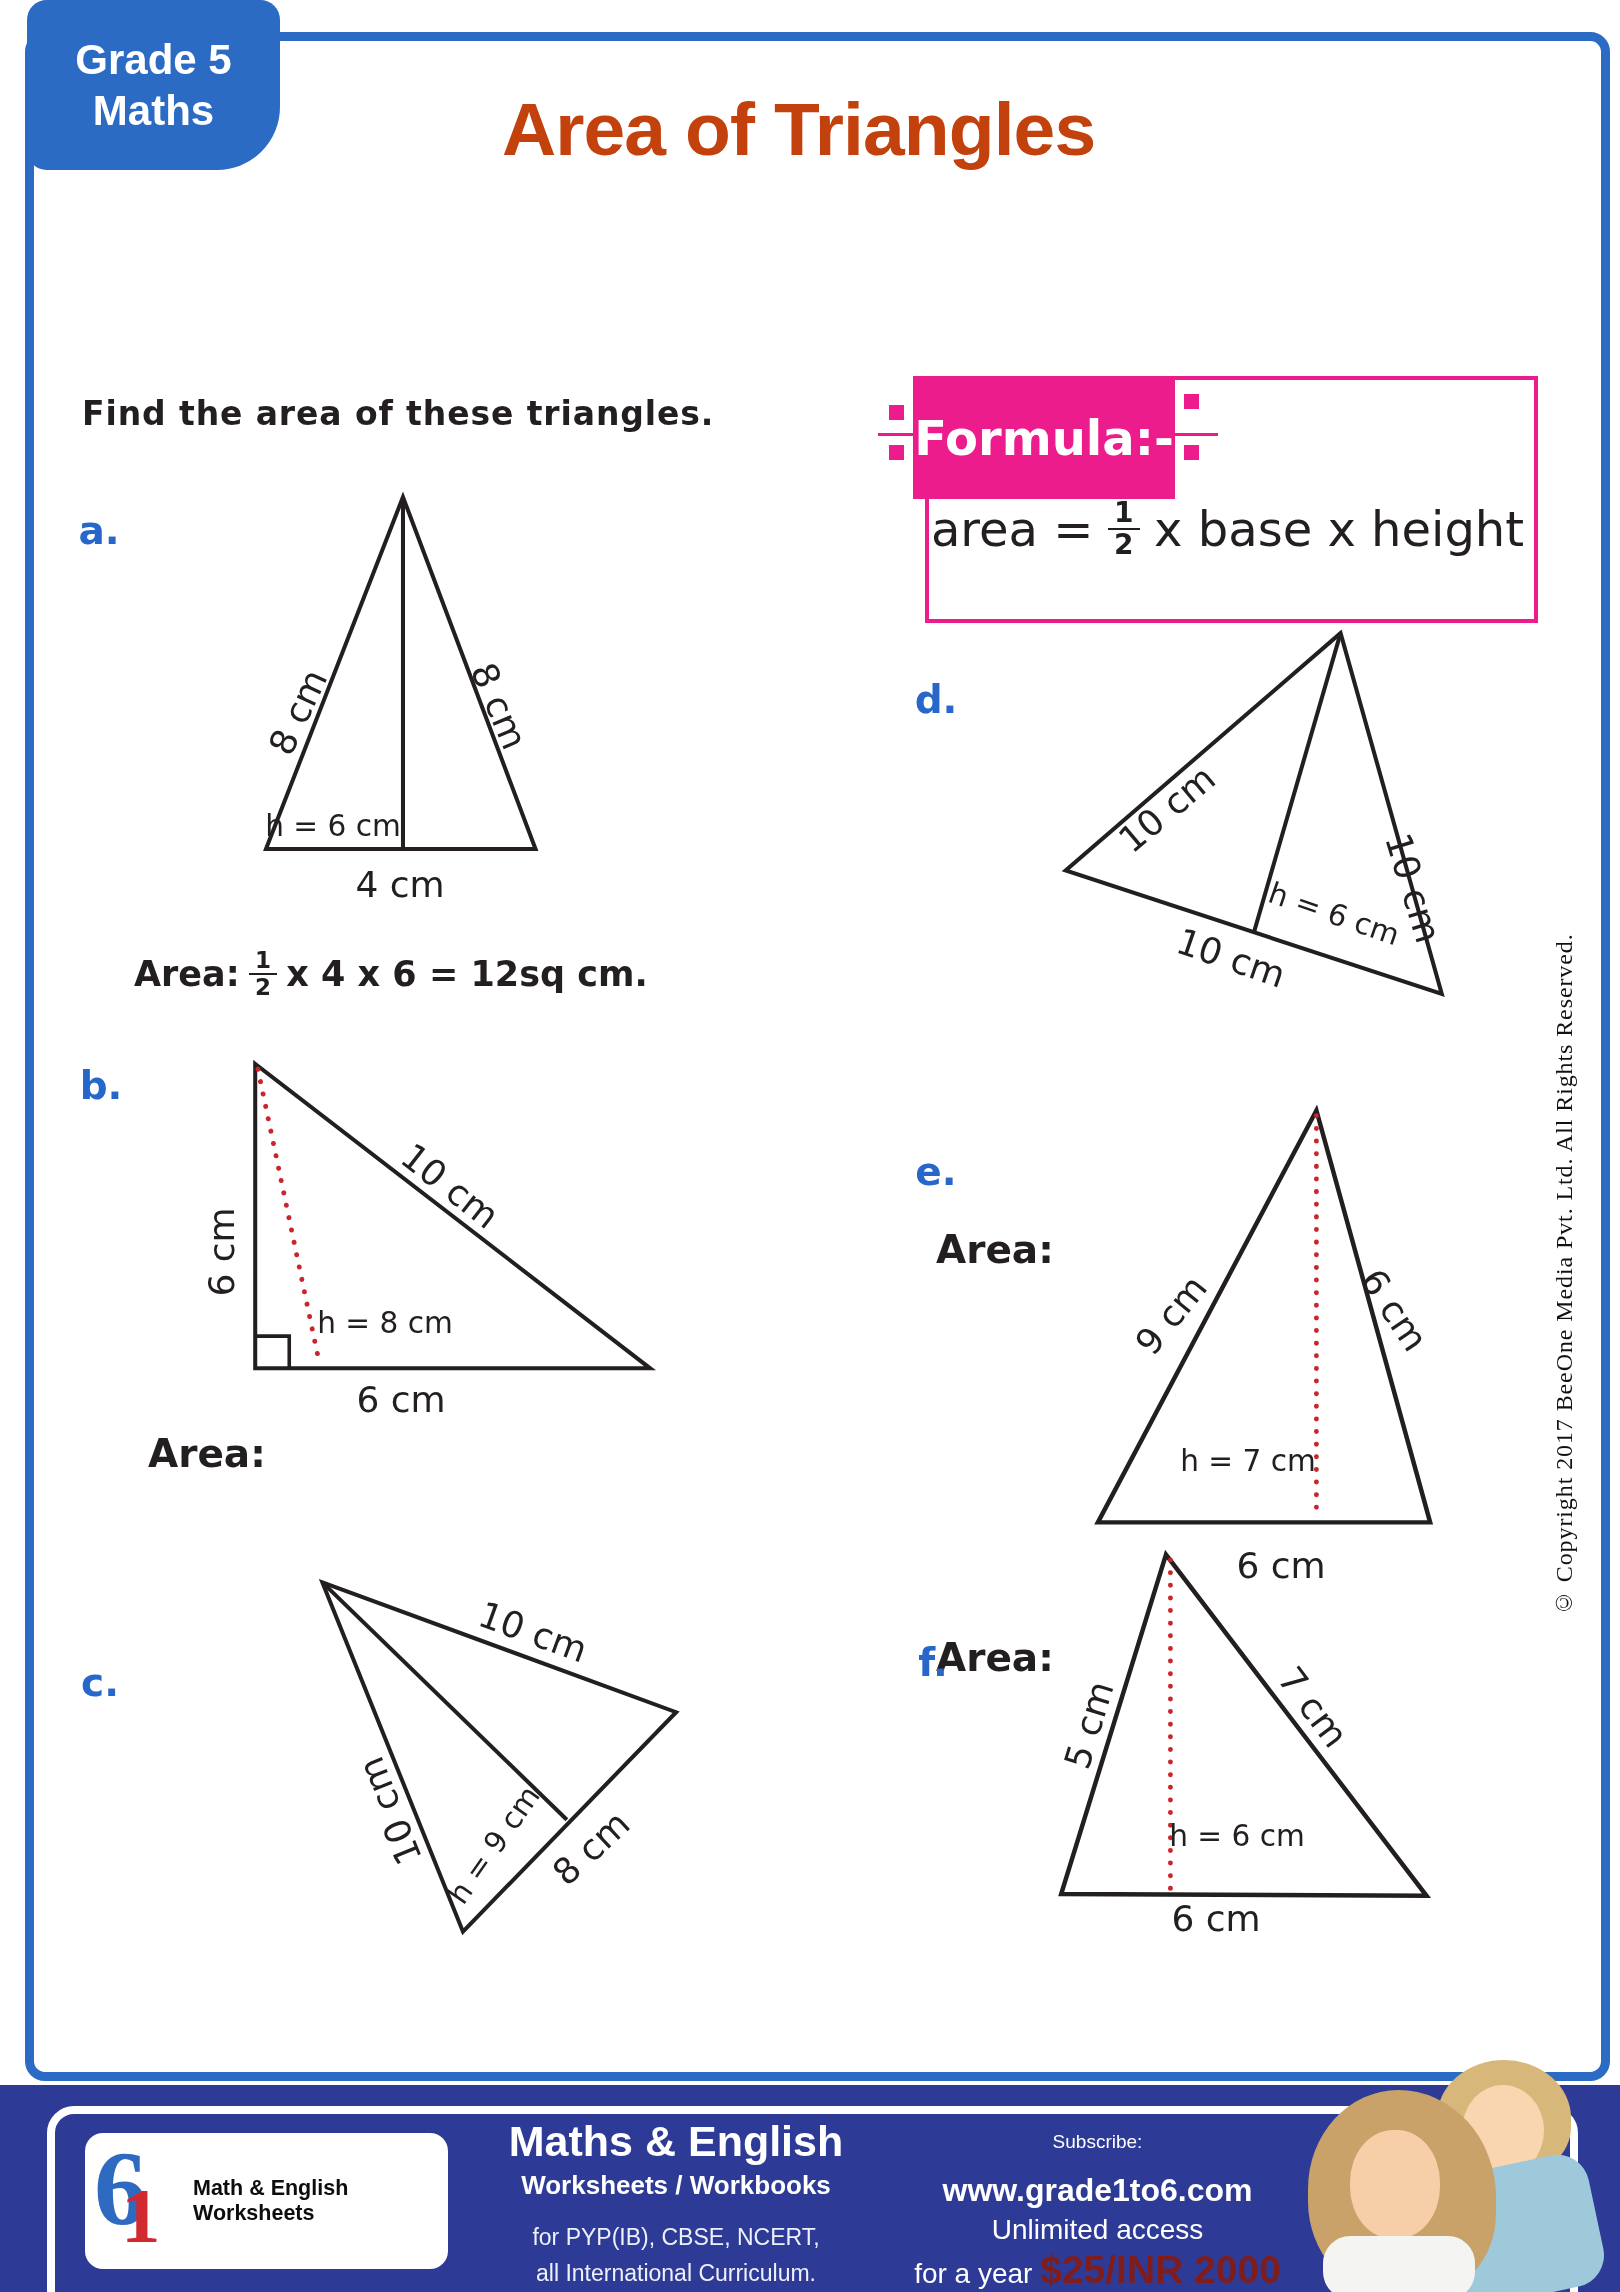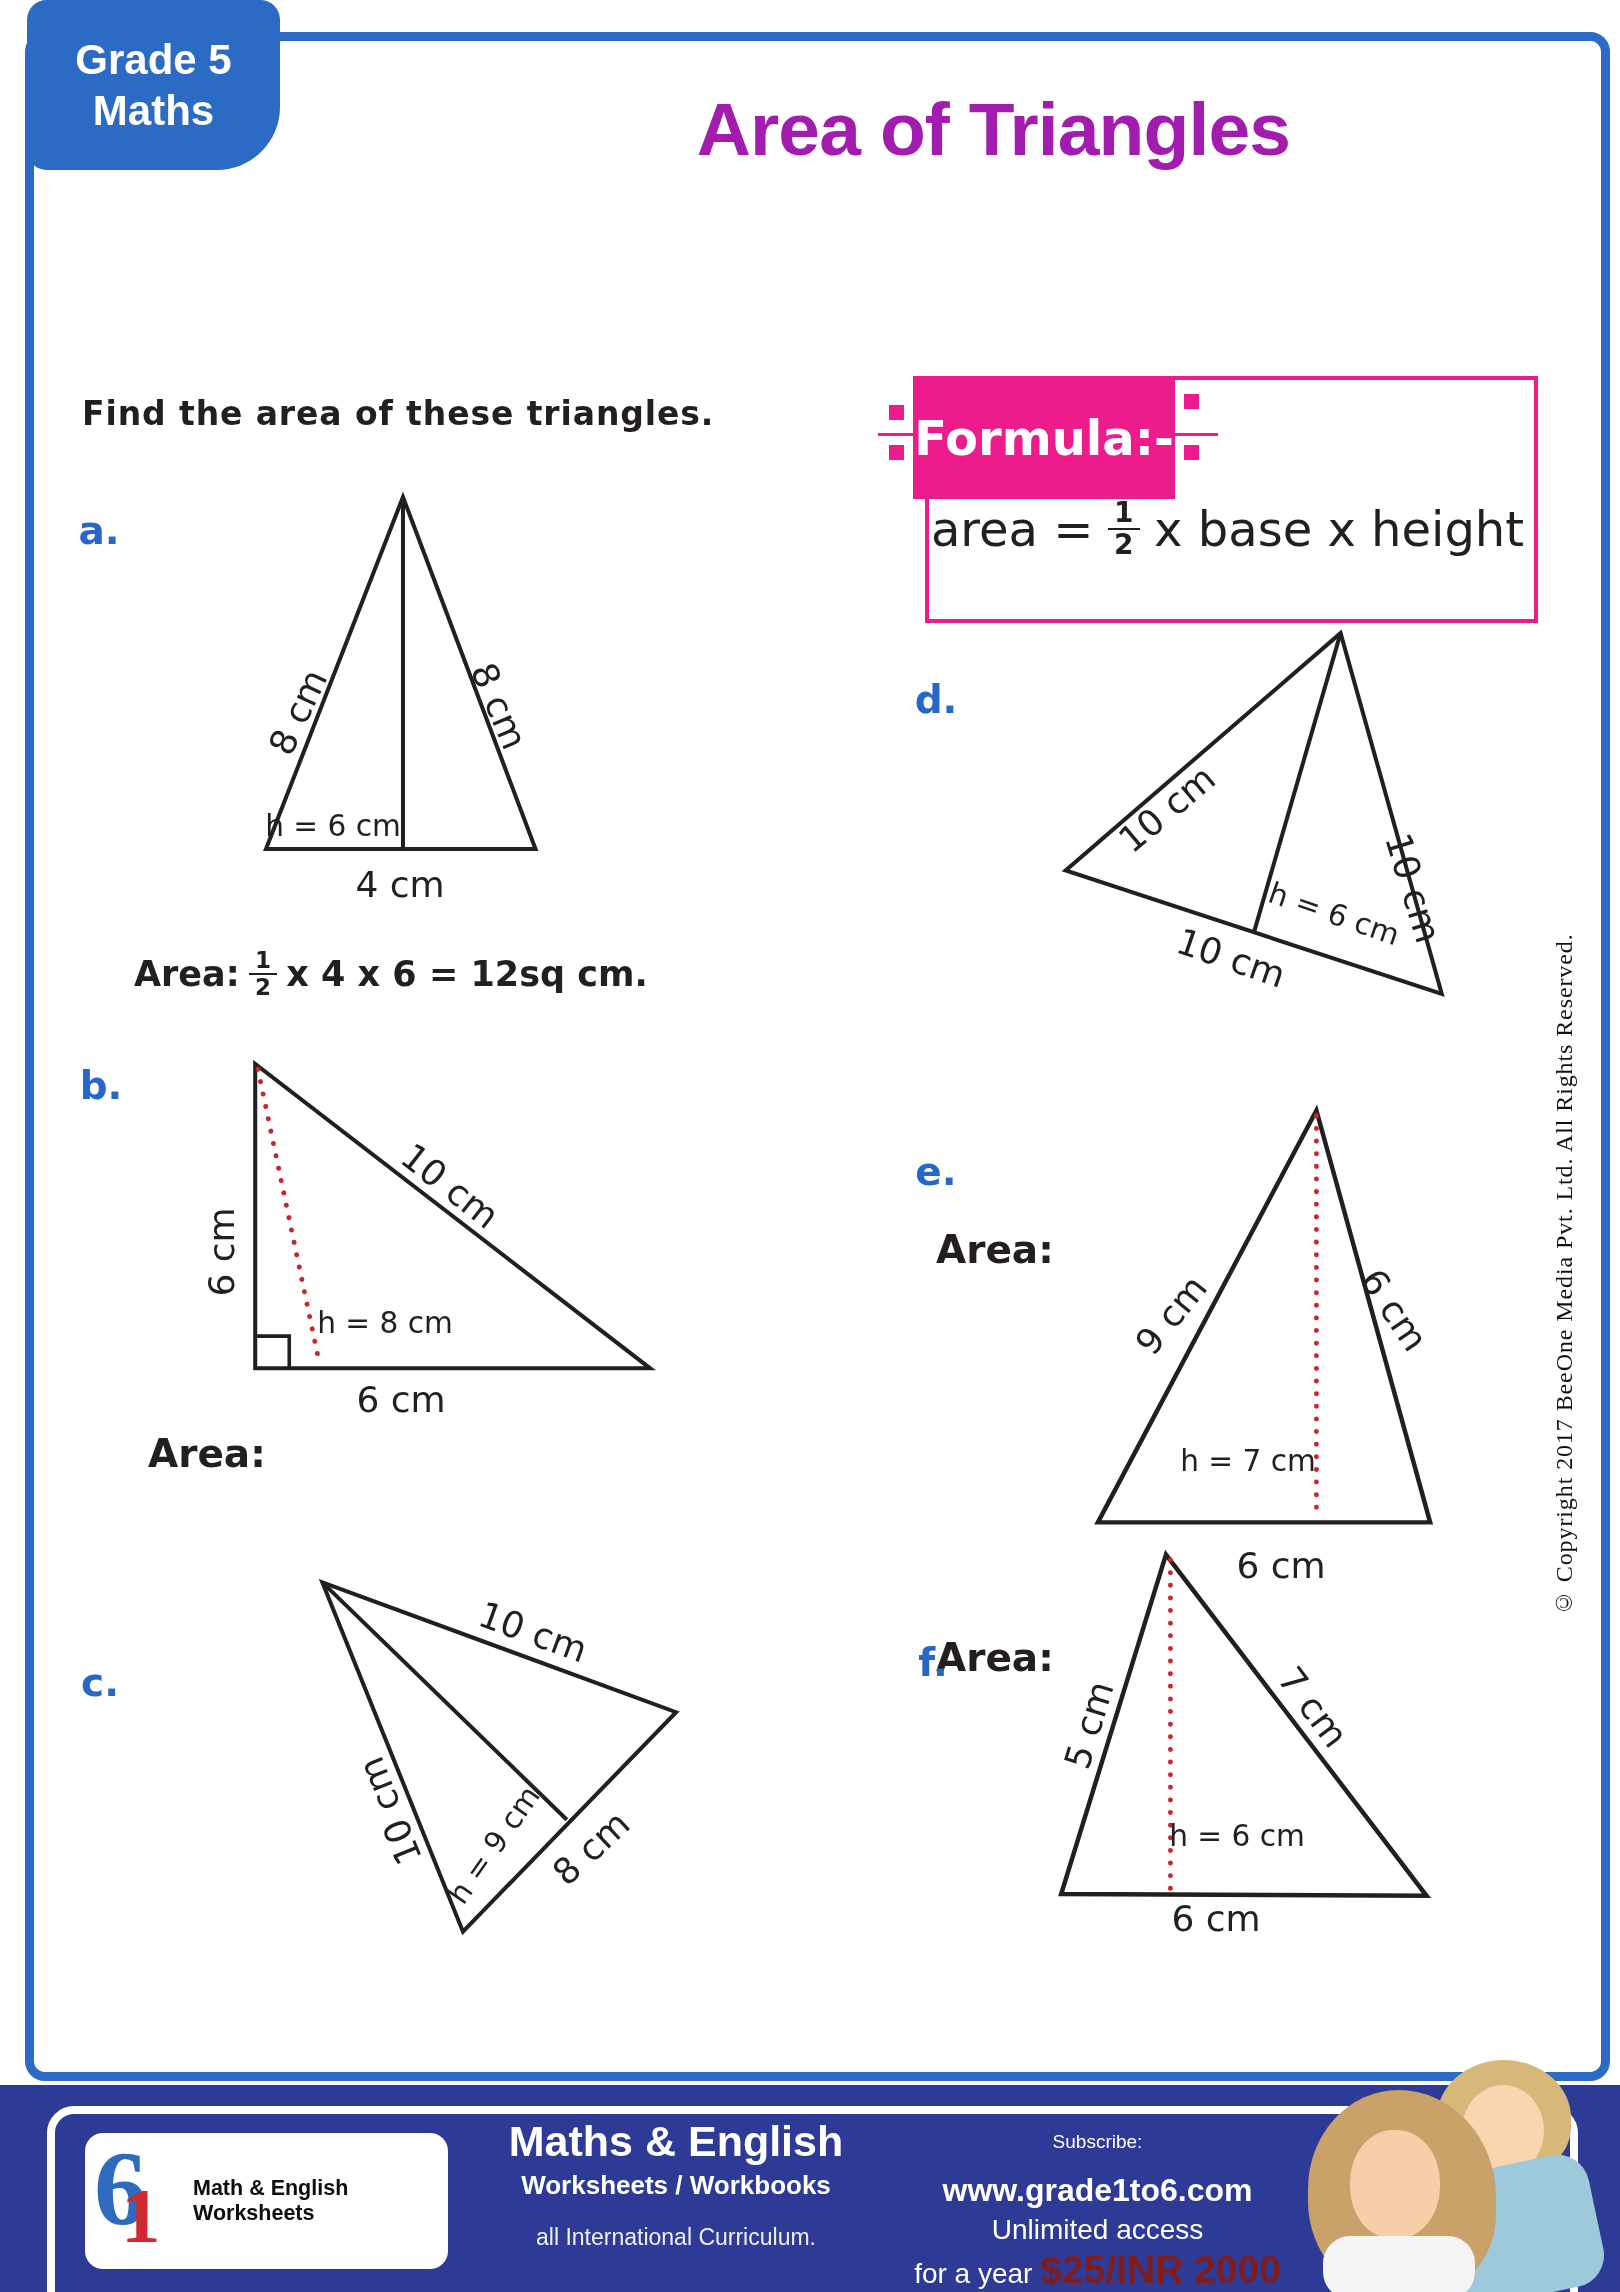--- a/index.html
+++ b/index.html
@@ -6,22 +6,22 @@
   body{width:1620px;height:2293px;position:relative;overflow:hidden;
        font-family:"DejaVu Sans",sans-serif;color:#231f20;}
   .abs{position:absolute;}
   
   #frame{left:25px;top:32px;width:1567px;height:2031px;border:9.9px solid #2c6bc4;border-radius:19.7px;}
   #badge{left:27px;top:0;width:253px;height:170px;background:#2c6bc4;
          border-radius:19.7px 19.7px 63px 19.7px;display:flex;flex-direction:column;
          align-items:center;justify-content:center;z-index:3;}
   #badge div{color:#fff;font-family:"Liberation Sans",sans-serif;font-weight:bold;
          font-size:42px;line-height:1.22;}
-  #title{left:502px;top:86px;width:788px;text-align:right;font-family:"Liberation Sans",sans-serif;
-         font-weight:bold;font-size:75px;letter-spacing:-0.9px;color:#a21caf;}
+  #title{left:502px;top:86px;width:788px;text-align:left;font-family:"Liberation Sans",sans-serif;
+         font-weight:bold;font-size:75px;letter-spacing:-0.9px;color:#c2410c;}
   #instruction{left:82px;top:394px;font-size:33px;font-weight:bold;letter-spacing:0.9px;}
   
   .lbl{position:absolute;white-space:nowrap;transform:translate(-50%,-50%) rotate(var(--r,0deg));
        font-size:36px;color:#231f20;}
   .hlbl{font-size:29.6px;}
   .plabel{font-size:39px;font-weight:bold;color:#2667c9;}
   .arealbl{position:absolute;font-size:39px;font-weight:bold;white-space:nowrap;}
   
   .frac{display:inline-flex;flex-direction:column;align-items:center;vertical-align:middle;line-height:1.05;}
   .frac .num{border-bottom:2.7px solid #231f20;padding:0 6.3px 0.9px;}
@@ -195,20 +195,21 @@
     <span class="one">1</span>
   </div>
   <div id="logoText">
     <span class="l2">Math &amp; English Worksheets</span>
   </div>
 </div>
 <div class="abs" id="centerBlock">
   <div class="t1">Maths &amp; English</div>
   <div class="t2">Worksheets / Workbooks</div>
   <div class="t3">
+    <div>for PYP(IB), CBSE, NCERT,</div>
     <div>all International Curriculum.</div>
   </div>
 </div>
 <div class="abs" id="subBlock">
   <div class="s1">Subscribe:</div>
   <div class="s2">www.grade1to6.com</div>
   <div class="s3">Unlimited access</div>
   <div class="s4"><span>for a year </span><span class="price">$25/INR 2000</span><span> only.</span></div>
 </div>
 <div class="abs" id="photo">

